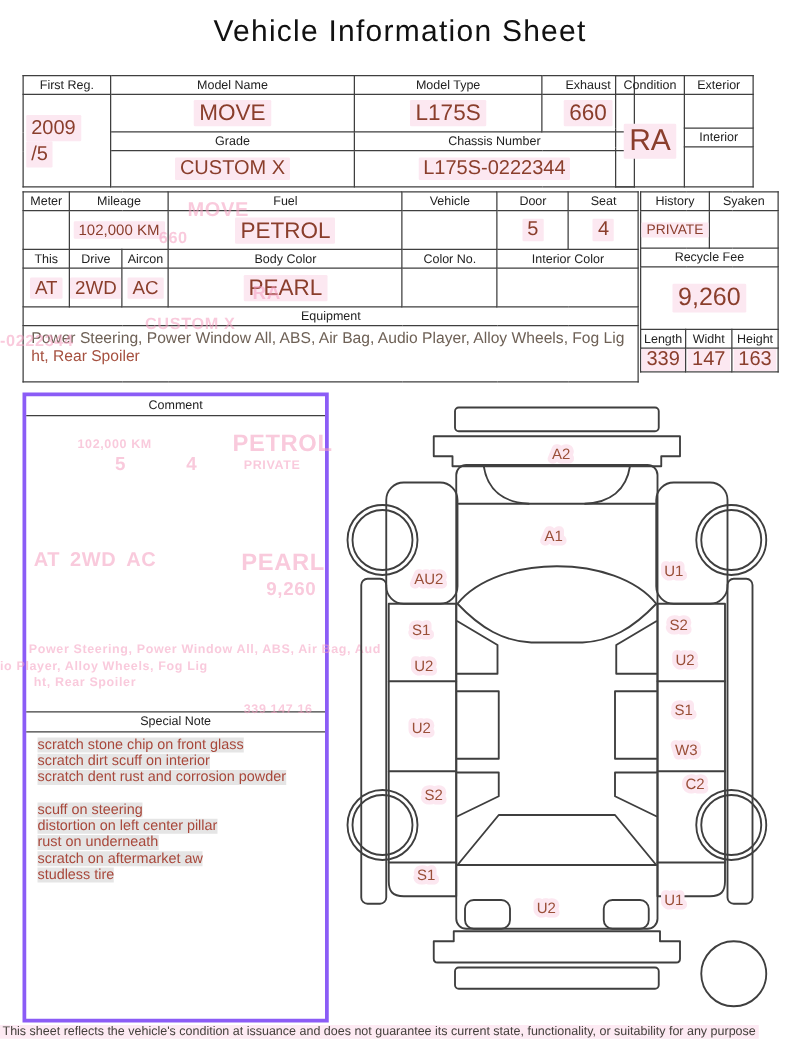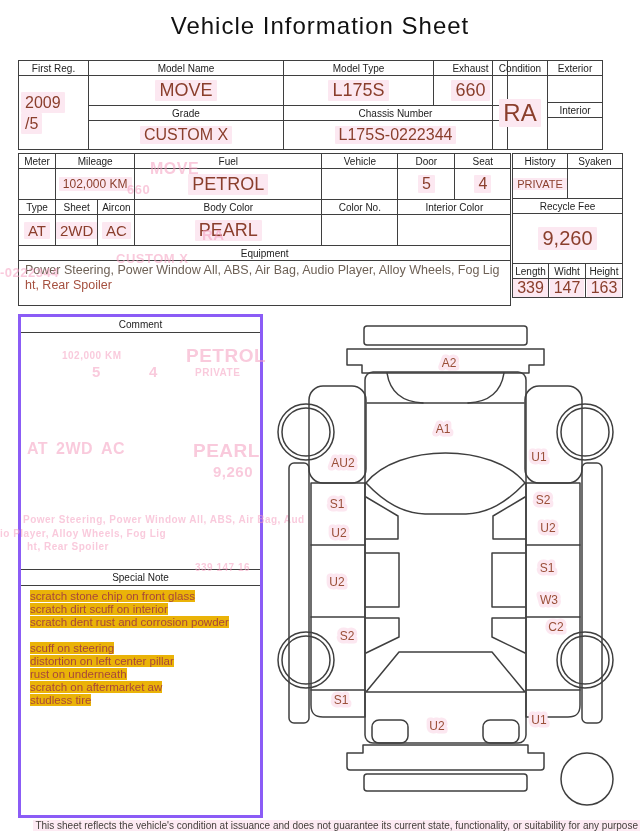--- a/index.html
+++ b/index.html
@@ -26,31 +26,31 @@
   #equip-cell div:first-child{padding-top:2px;}
   #equip-cell div.l2{color:#a5503f;}
   #comment-box{position:absolute;left:18px;top:314px;width:245px;height:504px;
                border:3px solid #8b5cf6;box-sizing:border-box;}
   .box-hdr{height:15px;line-height:15px;text-align:center;font-size:10px;color:#222;}
   #comment-hdr{border-bottom:1px solid #3f3f3f;}
   #specialnote-hdr{position:absolute;top:252px;left:0;right:0;
                    border-top:1px solid #3f3f3f;border-bottom:1px solid #3f3f3f;}
   #note-lines{position:absolute;top:273px;left:9px;right:4px;}
   #note-lines div{font-size:11.5px;line-height:13px;min-height:13px;color:#a8473a;}
-  #note-lines div span{background:#eab308;}
+  #note-lines div span{background:#e5e5e5;}
   #ghost-layer{position:absolute;left:0;top:0;width:640px;height:835px;pointer-events:none;}
   .ghost{position:absolute;color:#f59fc0;opacity:.55;font-weight:bold;
          white-space:nowrap;letter-spacing:.5px;}
   #diagram{position:absolute;left:273px;top:315px;}
   #diagram path,#diagram rect,#diagram circle{fill:none;stroke:#3f3f3f;stroke-width:1.5;
          stroke-linejoin:round;stroke-linecap:round;}
   #diagram text{font-family:"Liberation Sans",sans-serif;font-size:12px;fill:#9a4f38;
          text-anchor:middle;paint-order:stroke;stroke:#fce7f0;stroke-width:7px;
          stroke-linejoin:round;}
-  #footer{position:absolute;left:0;top:820px;width:100%;text-align:right;font-size:10px;color:#44403c;}
+  #footer{position:absolute;left:0;top:820px;width:100%;text-align:left;font-size:10px;color:#44403c;}
   #footer span{background:#fdeaf3;padding:0 2px;}
 </style>
 </head>
 <body>
 
 <div id="page">
 
   <div id="title">Vehicle Information Sheet</div>
 
   <table id="t-main1">
@@ -133,22 +133,22 @@
     </tr>
     <tr style="height:31px">
       <td></td>
       <td colspan="2" class="val vsm"><span class="hl">102,000 KM</span></td>
       <td class="val vbig"><span class="hl">PETROL</span></td>
       <td></td>
       <td class="val vmid"><span class="hl">5</span></td>
       <td class="val vmid"><span class="hl">4</span></td>
     </tr>
     <tr style="height:15px">
-      <th>Type</th>
-      <th>Sheet</th>
+      <th>This</th>
+      <th>Drive</th>
       <th>Aircon</th>
       <th>Body Color</th>
       <th>Color No.</th>
       <th colspan="2">Interior Color</th>
     </tr>
     <tr style="height:31px">
       <td class="val" style="font-size:15px"><span class="hl">AT</span></td>
       <td class="val" style="font-size:15px"><span class="hl">2WD</span></td>
       <td class="val" style="font-size:15px"><span class="hl">AC</span></td>
       <td class="val vbig"><span class="hl">PEARL</span></td>

